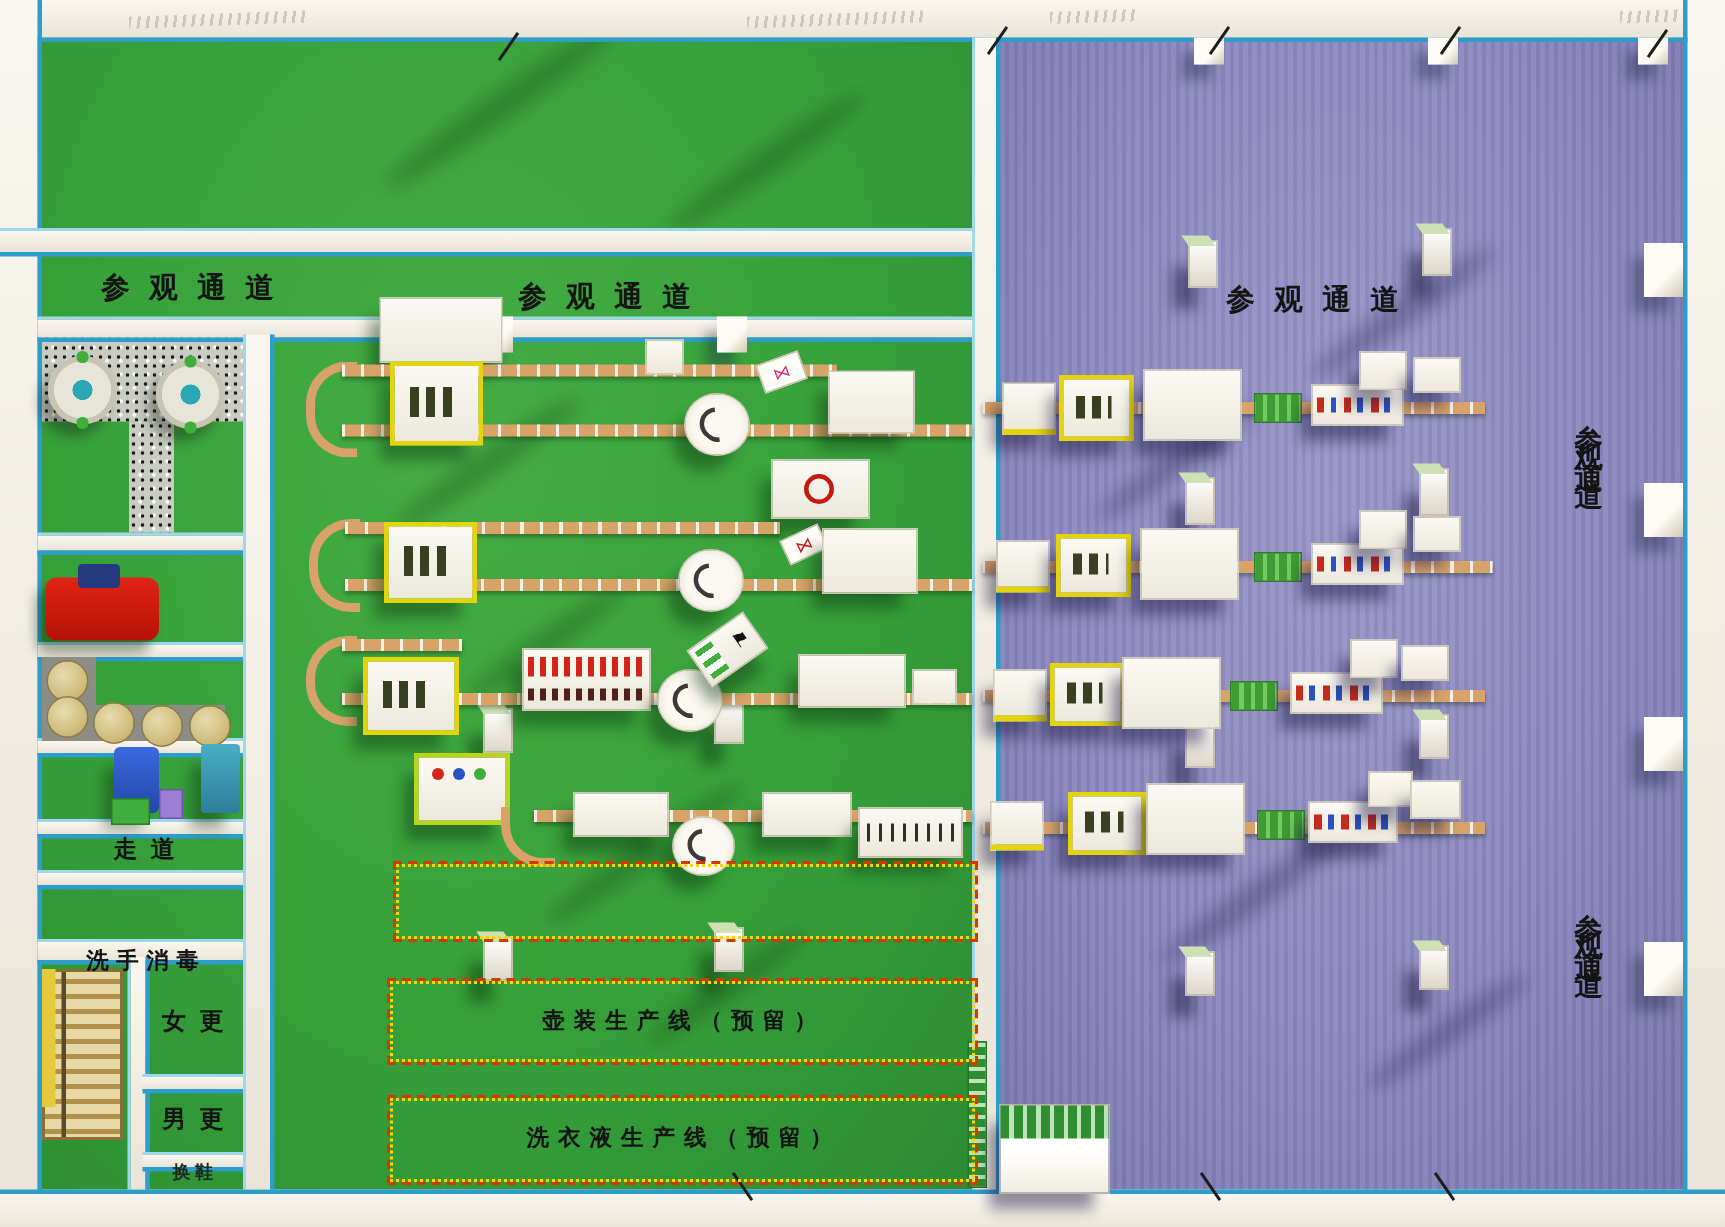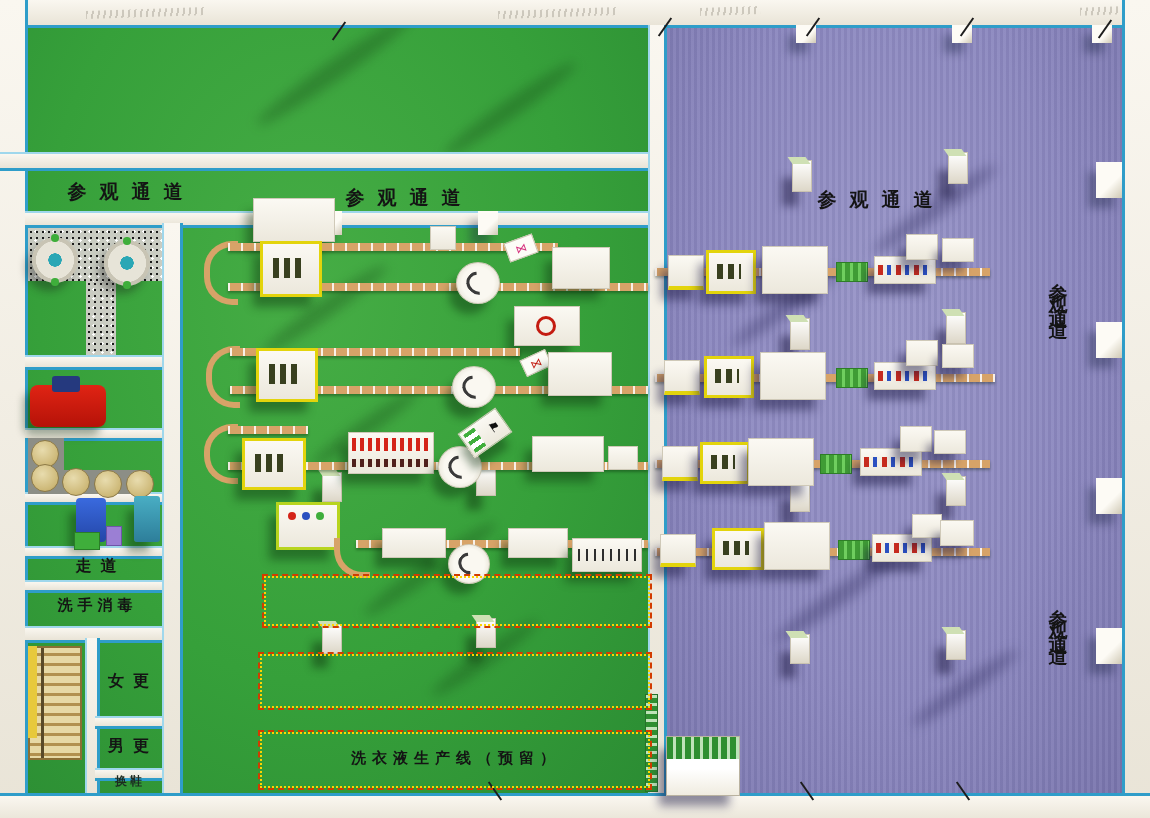--- a/index.html
+++ b/index.html
@@ -269,20 +269,21 @@
   <div class="abs reserve" style="left:258px;top:652px;width:390px;height:54px;"></div>
   <div class="abs reserve" style="left:258px;top:730px;width:390px;height:56px;"></div>
 
   <div class="abs cjk lab-big" style="left:40px;top:178px;width:170px;height:28px;">参观通道</div>
   <div class="abs cjk lab-big" style="left:318px;top:184px;width:170px;height:28px;">参观通道</div>
   <div class="abs cjk lab-big" style="left:790px;top:186px;width:170px;height:28px;">参观通道</div>
   <div class="abs cjk lab-big vert" style="left:1044px;top:218px;width:30px;height:136px;">参观通道</div>
   <div class="abs cjk lab-big vert" style="left:1044px;top:544px;width:30px;height:136px;">参观通道</div>
 
   <div class="abs cjk lab-room" style="left:40px;top:554px;width:112px;height:24px;">走道</div>
-  <div class="abs cjk lab-room" style="left:30px;top:592px;width:130px;height:26px;font-size:15px;letter-spacing:5px;text-indent:5px;">洗手消毒</div>
+  <div class="abs cjk lab-room" style="left:30px;top:627px;width:130px;height:26px;font-size:15px;letter-spacing:5px;text-indent:5px;">洗手消毒</div>
   <div class="abs cjk lab-room" style="left:95px;top:668px;width:67px;height:26px;">女更</div>
   <div class="abs cjk lab-room" style="left:95px;top:734px;width:67px;height:24px;">男更</div>
   <div class="abs cjk lab-tiny" style="left:100px;top:773px;width:60px;height:16px;display:flex;align-items:center;justify-content:center;font-weight:bold;">换鞋</div>
 
+  <div class="abs cjk lab-res" style="left:258px;top:666px;width:390px;height:28px;">壶装生产线（预留）</div>
   <div class="abs cjk lab-res" style="left:258px;top:744px;width:390px;height:28px;">洗衣液生产线（预留）</div>
 
 </div>
 
 </body></html>

